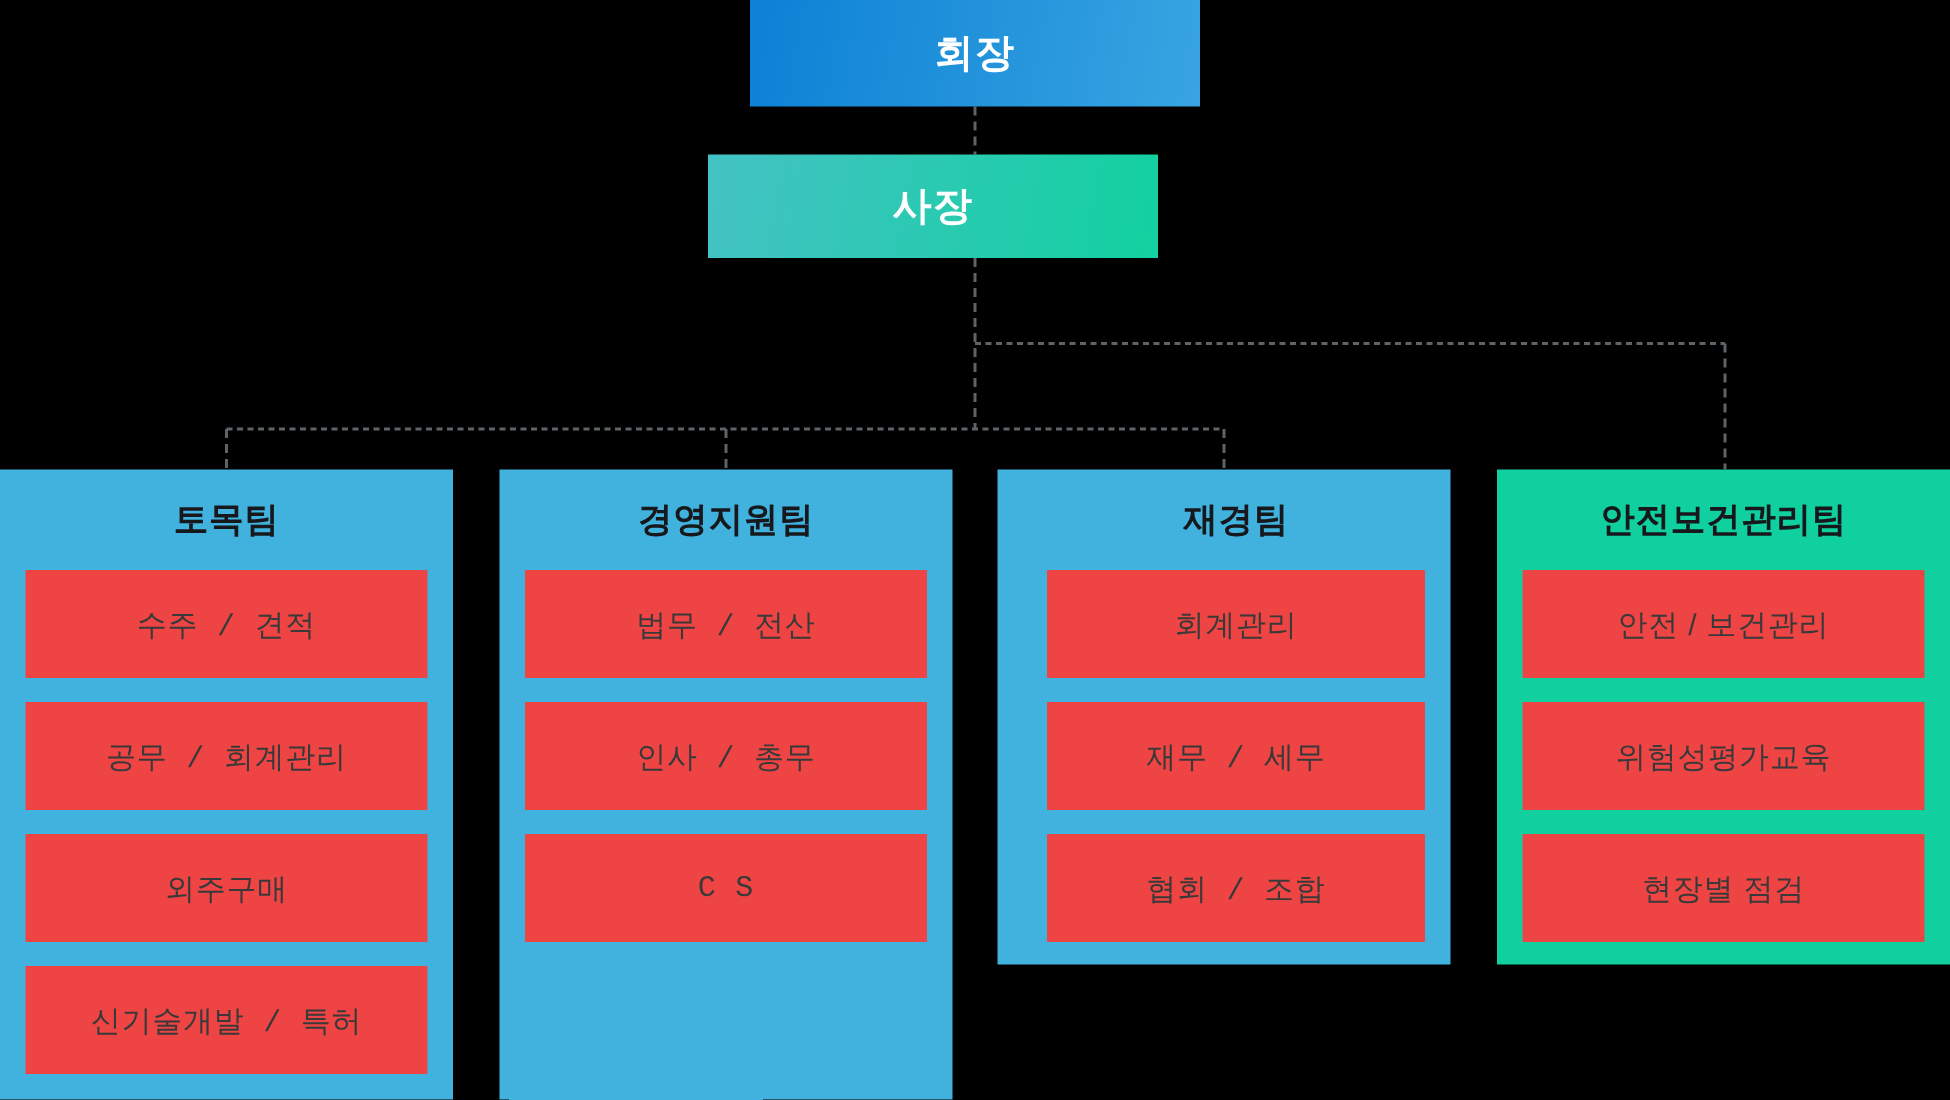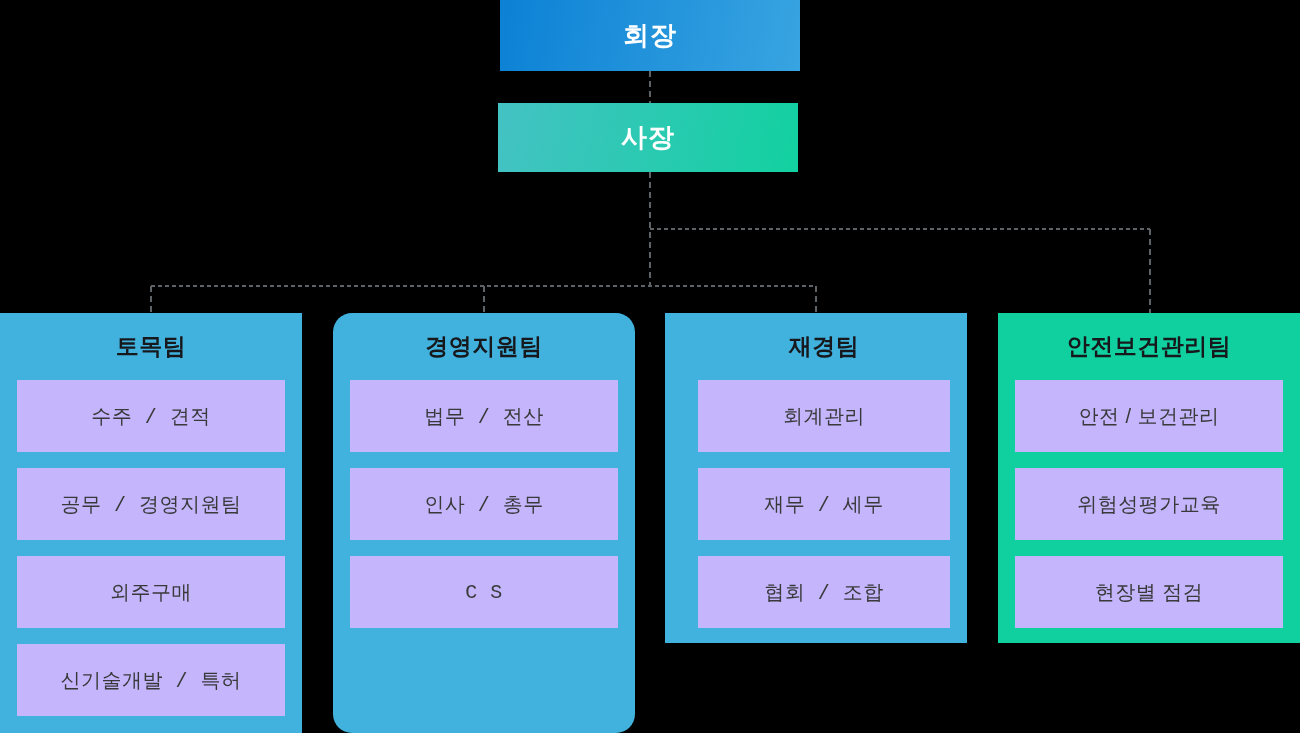--- a/index.html
+++ b/index.html
@@ -23,21 +23,21 @@
     color: #ffffff;
     font-size: 26px;
     font-weight: bold;
     letter-spacing: 1px;
   }
   .exec-chairman {
     left: 500px; top: 0; height: 71px;
     background: linear-gradient(100deg, #0c81d5 0%, #38a4e1 100%);
   }
   .exec-president {
-    left: 498px; top: 103px; height: 69px;
+    left: 472px; top: 103px; height: 69px;
     background: linear-gradient(100deg, #44c2c4 0%, #12d1a0 100%);
   }
 
   .team {
     position: absolute;
     top: 313px;
     width: 302px;
   }
   .team-blue  { background: #41b2de; font-family: Liberation Mono, monospace; }
   .team-green { background: #10d0a0; }
@@ -55,21 +55,21 @@
     letter-spacing: 0.5px;
   }
   .team-items {
     display: flex;
     flex-direction: column;
     gap: 16px;
     padding: 0 17px;
   }
   .team-item {
     height: 72px;
-    background: #c4b5fd;
+    background: #ef4444;
     display: flex;
     align-items: center;
     justify-content: center;
     font-size: 20px;
     font-weight: 500;
     color: #393939;
     letter-spacing: 0.5px;
   }
 </style>
 </head>
@@ -97,27 +97,27 @@
   </div>
 
   <div class="exec-box exec-president">
     <span>사장</span>
   </div>
 
   <div class="team team-blue team-tall" style="left:0;">
     <div class="team-header">토목팀</div>
     <div class="team-items">
       <div class="team-item">수주 / 견적</div>
-      <div class="team-item">공무 / 경영지원팀</div>
+      <div class="team-item">공무 / 회계관리</div>
       <div class="team-item">외주구매</div>
       <div class="team-item">신기술개발 / 특허</div>
     </div>
   </div>
 
-  <div class="team team-blue team-tall" style="left:333px;border-radius:19px;">
+  <div class="team team-blue team-tall" style="left:333px;">
     <div class="team-header">경영지원팀</div>
     <div class="team-items">
       <div class="team-item">법무 / 전산</div>
       <div class="team-item">인사 / 총무</div>
       <div class="team-item">C S</div>
     </div>
   </div>
 
   <div class="team team-blue team-short" style="left:665px;padding-left:16px;">
     <div class="team-header">재경팀</div>

